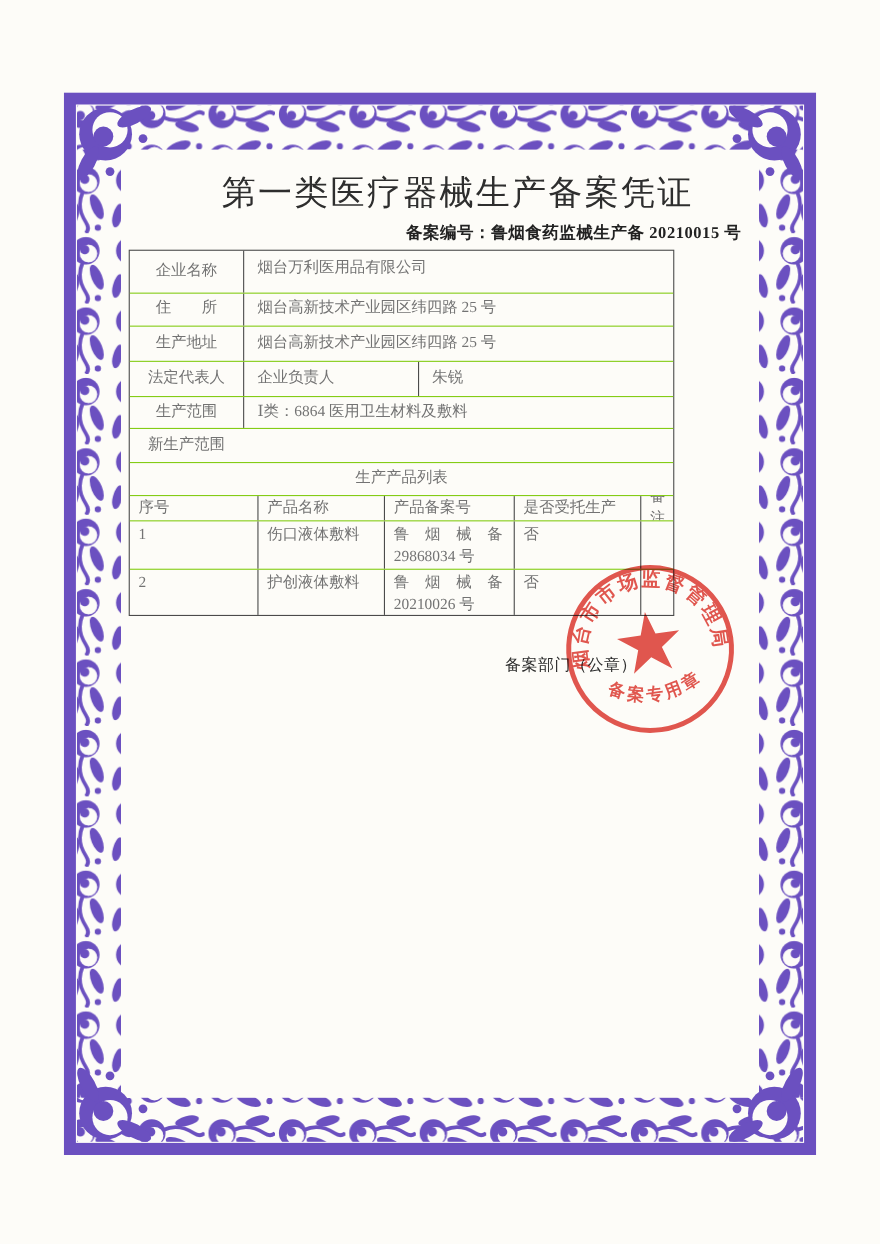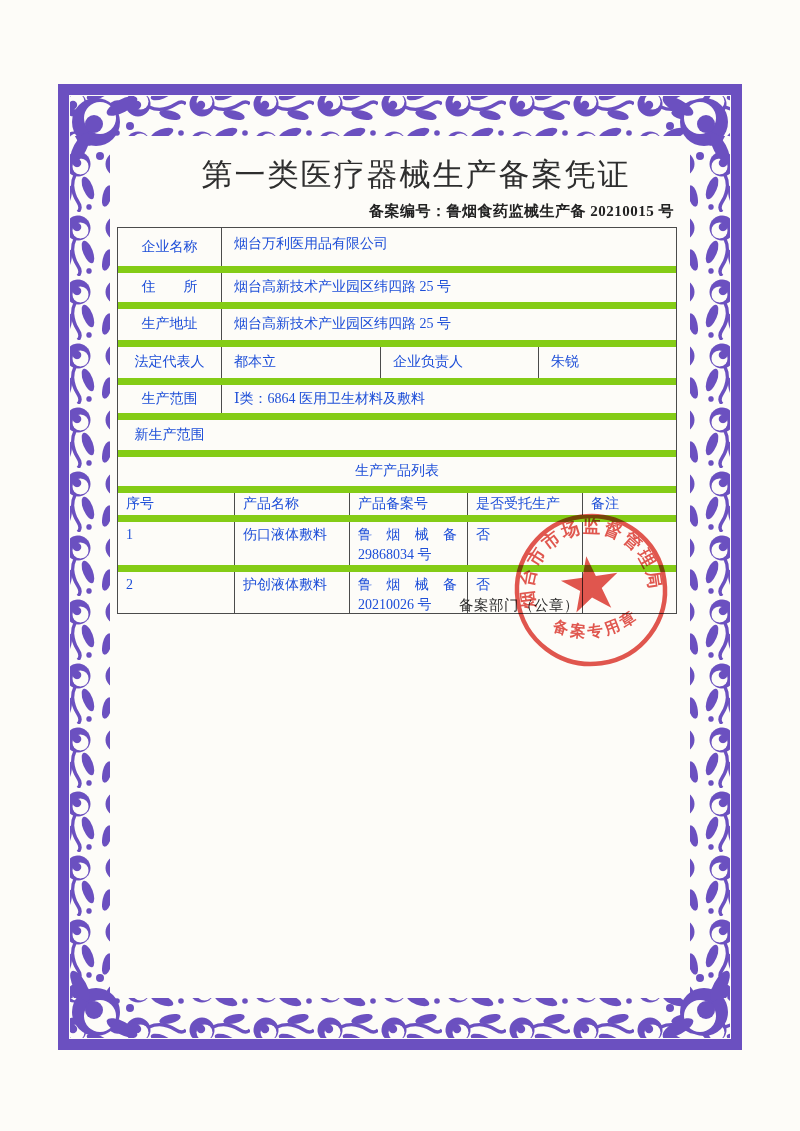--- a/index.html
+++ b/index.html
@@ -18,26 +18,26 @@
     position:absolute;left:0;top:138px;width:800px;
     text-align:center;font-size:31px;font-weight:normal;
     letter-spacing:2px;color:#2e2e2e;margin:16px;
   }
   .filing-no{
     position:absolute;top:202px;right:126px;
     font-size:15px;font-weight:bold;color:#222;
     letter-spacing:0.5px;
   }
   .doc-table{
-    position:absolute;left:117px;top:227px;width:560px;
+    position:absolute;left:117px;top:227px;width:496px;
     border:1px solid #4b4b4b;background:transparent;
-    font-size:14px;color:#1d4ed8;box-sizing:border-box;
+    font-size:14px;color:#737373;box-sizing:border-box;
   }
   .t-row{display:grid;}
-  .t-row + .t-row{border-top:7px solid #84cc16;}
+  .t-row + .t-row{border-top:1px solid #84cc16;}
   .t-cell{
     display:flex;align-items:center;overflow:hidden;
     padding:0 8px;box-sizing:border-box;line-height:1.45;
   }
   .t-cell + .t-cell{border-left:1px solid #4b4b4b;}
   .t-cell.label{justify-content:center;padding:0 2px;}
   .t-cell.value{padding-left:12px;}
   .t-cell.top{align-items:flex-start;padding-top:3px;}
   .t-cell.justify{display:block;text-align:justify;padding-top:3px;padding-right:10px;}
   .t-cell.center-full{justify-content:center;}
@@ -130,21 +130,20 @@
       <div class="t-cell value">烟台高新技术产业园区纬四路 25 号</div>
     </div>
 
     <div class="t-row" style="height:31px;grid-template-columns:103px 1fr">
       <div class="t-cell label">生产地址</div>
       <div class="t-cell value">烟台高新技术产业园区纬四路 25 号</div>
     </div>
 
     <div class="t-row" style="height:31px;grid-template-columns:103px 159px 158px 1fr">
       <div class="t-cell label">法定代表人</div>
-      <div class="t-cell value">都本立</div>
       <div class="t-cell value">企业负责人</div>
       <div class="t-cell value">朱锐</div>
     </div>
 
     <div class="t-row" style="height:28px;grid-template-columns:103px 1fr">
       <div class="t-cell label">生产范围</div>
       <div class="t-cell value">Ⅰ类：6864 医用卫生材料及敷料</div>
     </div>
 
     <div class="t-row" style="height:30px;grid-template-columns:103px 1fr">

